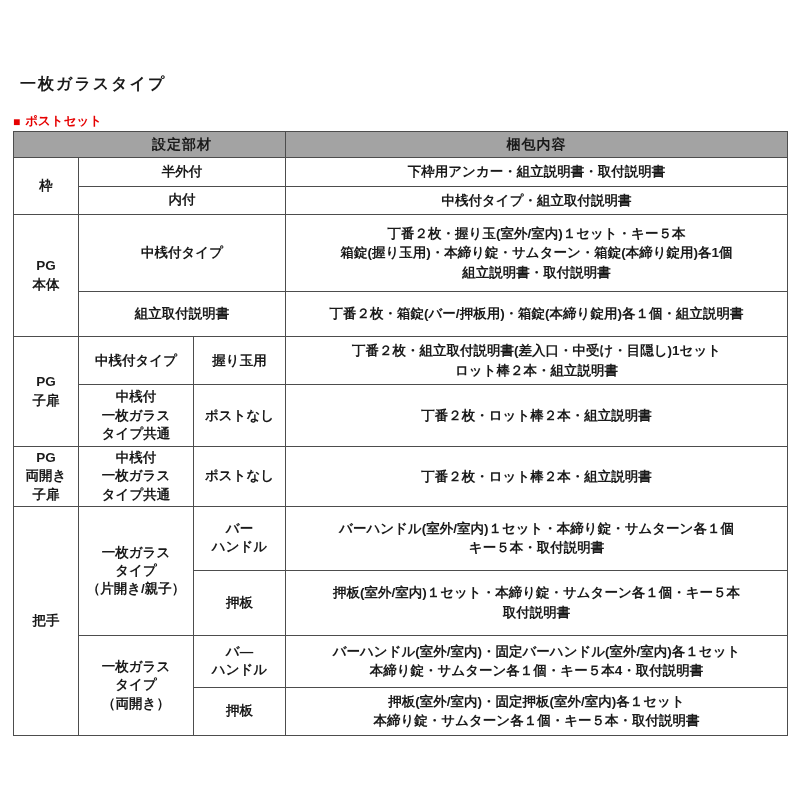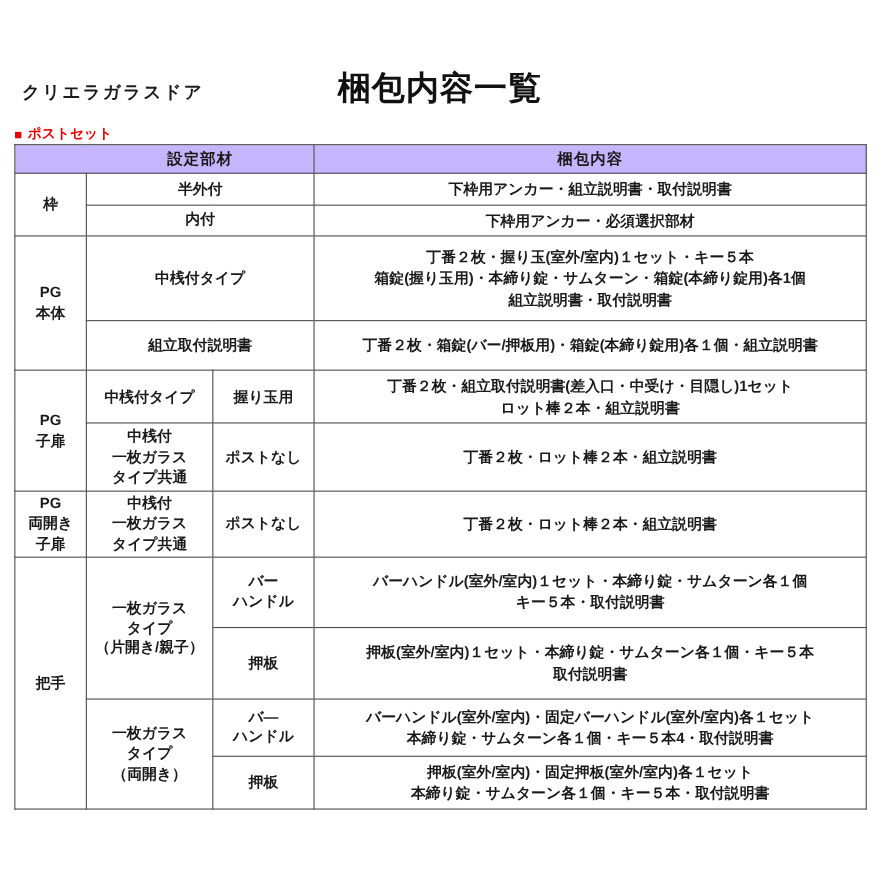--- a/index.html
+++ b/index.html
@@ -58,41 +58,40 @@
   td {
     border: 1px solid #4d4d4d;
     font-weight: bold;
     font-size: 13.5px;
     color: #1a1a1a;
     vertical-align: middle;
     white-space: pre-line;
     line-height: 1.35;
   }
   .head td {
-    background: #c4b5fd;
+    background: #a3a3a3;
     text-align: center;
     font-size: 14px;
     letter-spacing: 1px;
   }
   .head td.parts { padding-left: 65px; }
   .cat, .type, .sub { text-align: center; padding: 2px 2px; }
   .contents {
     text-align: center;
     padding: 4px 7px;
     line-height: 1.45;
   }
 </style>
 </head>
 <body>
 
 <div class="page">
 
-  <div class="product-name">クリエラガラスドア</div>
+  <div class="product-name">一枚ガラスタイプ</div>
 
-  <div class="page-title">梱包内容一覧</div>
 
   <div class="required-note">
     <span class="sq">■</span>
     <span>ポストセット</span>
   </div>
 
   <div class="table-wrap">
     <table>
       <colgroup>
         <col style="width:65px">
@@ -107,21 +106,21 @@
         <td>梱包内容</td>
       </tr>
 
       <tr style="height:25px">
         <td rowspan="2" class="cat">枠</td>
         <td colspan="2" class="type">半外付</td>
         <td class="contents">下枠用アンカー・組立説明書・取付説明書</td>
       </tr>
       <tr style="height:25px">
         <td colspan="2" class="type">内付</td>
-        <td class="contents">下枠用アンカー・必須選択部材</td>
+        <td class="contents">中桟付タイプ・組立取付説明書</td>
       </tr>
 
       <tr style="height:77px">
         <td rowspan="2" class="cat">PG
 本体</td>
         <td colspan="2" class="type">中桟付タイプ</td>
         <td class="contents">丁番２枚・握り玉(室外/室内)１セット・キー５本
 箱錠(握り玉用)・本締り錠・サムターン・箱錠(本締り錠用)各1個
 組立説明書・取付説明書</td>
       </tr>

